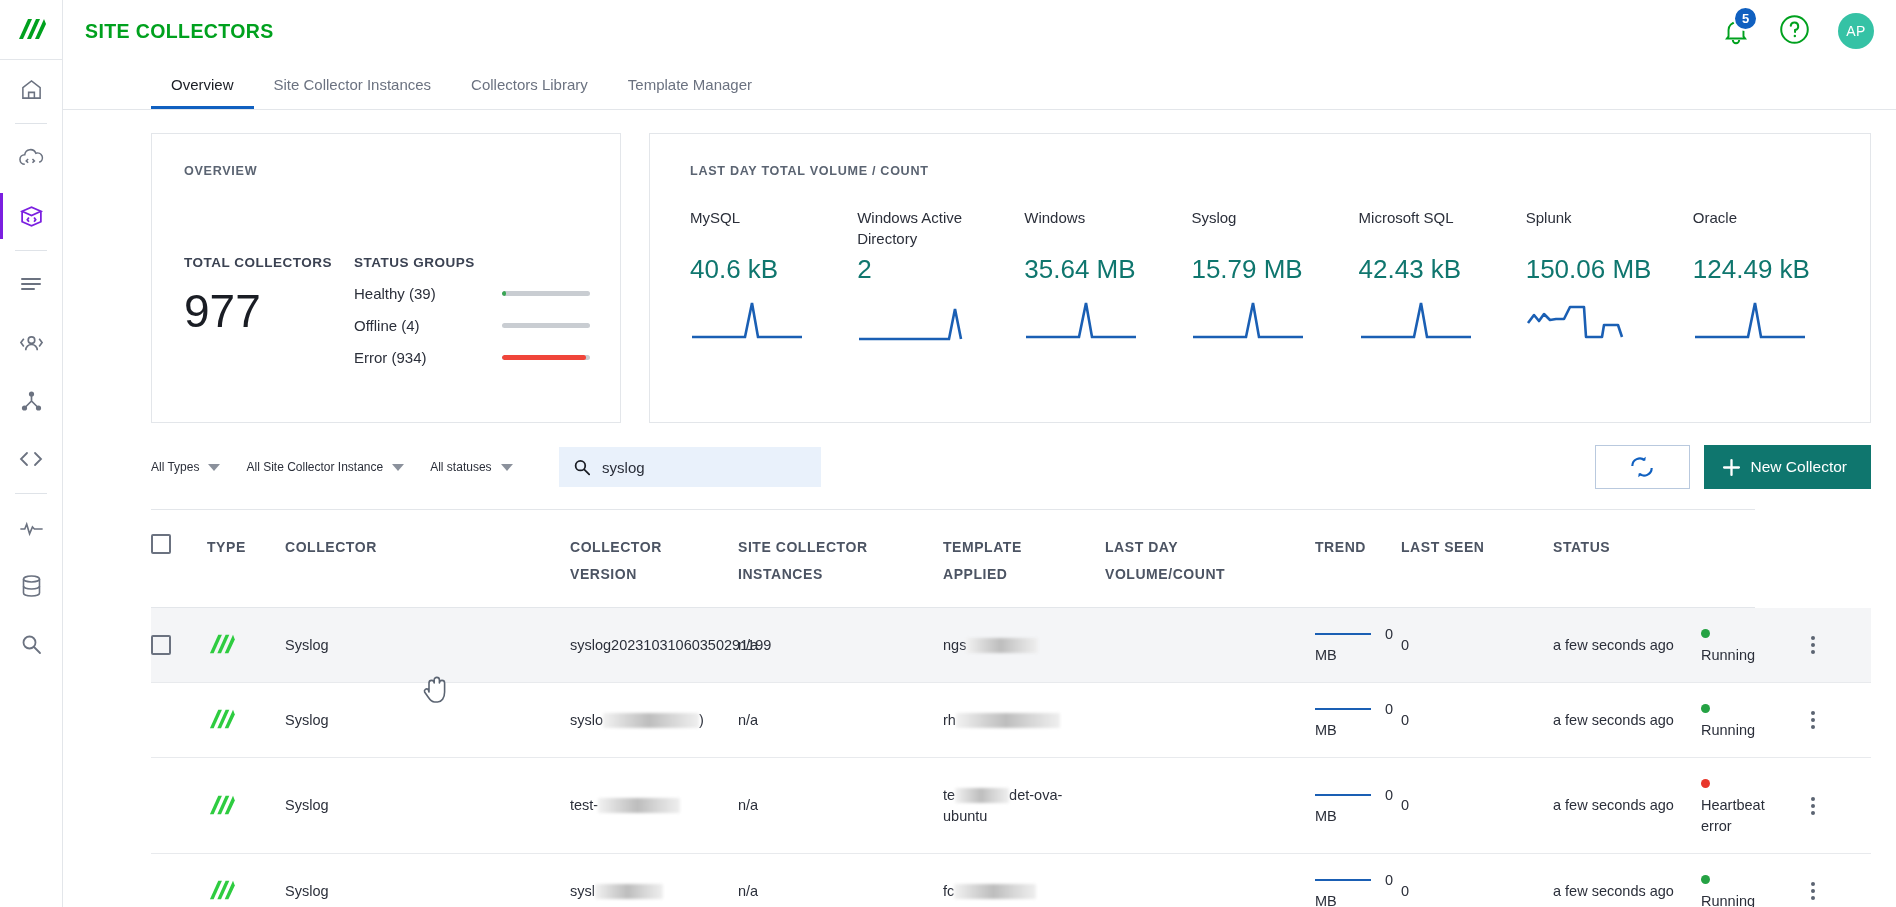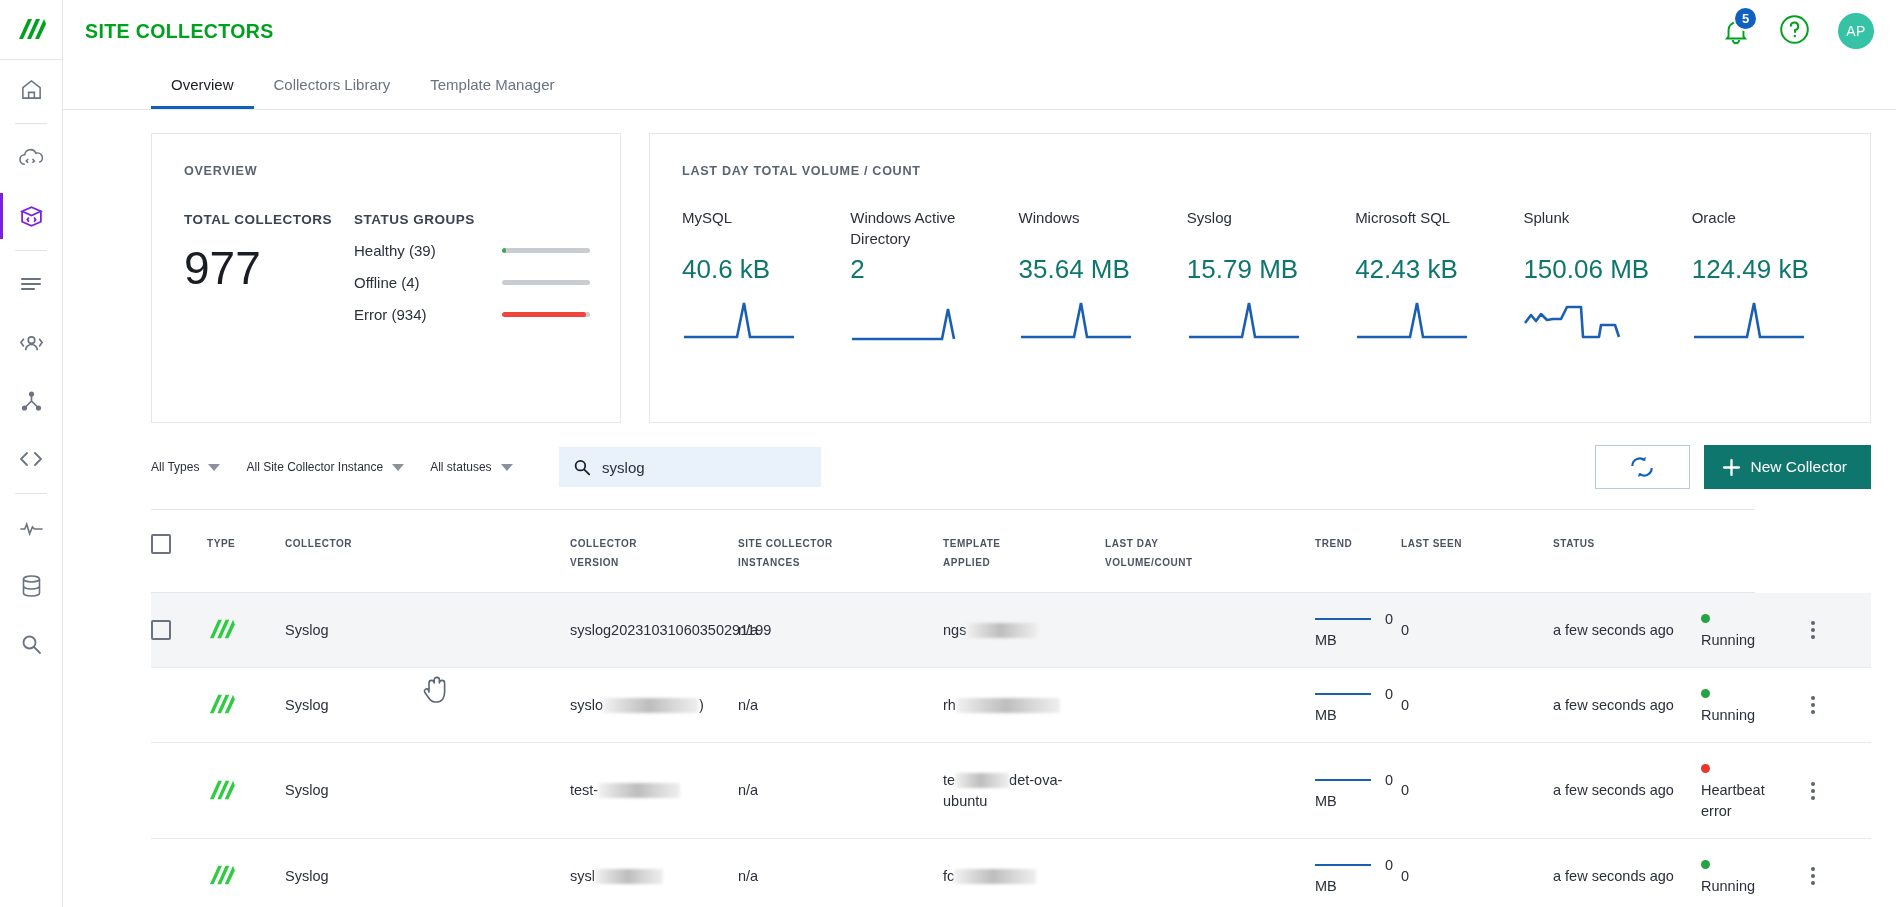--- a/index.html
+++ b/index.html
@@ -70,27 +70,27 @@
     padding:0 20px; font-size:15px; color:#6b7280;
     display:flex; align-items:center; border-bottom:3px solid transparent;
     white-space:nowrap;
   }
   .tab.active { color:#1a1d24; border-bottom-color:#1060c0; font-weight:normal; }
 
   
   .cards { display:flex; gap:28px; padding:23px 25px 0 88px; }
   .card { border:1px solid #e3e6ea; background:#fff; }
   .card-overview { width:470px; height:290px; padding:30px 30px 0 32px; }
-  .card-volume   { flex:1; height:290px; padding:30px 26px 0 32px; }
+  .card-volume   { flex:1; height:290px; padding:30px 26px 0 40px; }
   .card-label {
     font-size:12.6px; letter-spacing:.7px; color:#5b6472; font-weight:bold;
   }
   .ov-body { display:flex; margin-top:34px; }
   .ov-col-left { width:170px; }
-  .ov-sub { font-size:13.5px; font-weight:bold; letter-spacing:.5px; color:#3b4252; }
+  .ov-sub { font-size:13.5px; font-weight:bold; letter-spacing:.5px; color:#3b4252;margin-top:43px; }
   .ov-big { font-size:46px; margin-top:14px; color:#1a1d24; font-weight:400; }
   .ov-col-right { flex:1; }
   .status-row { display:flex; align-items:center; margin-top:15px; }
   .status-name { font-size:15px; color:#2b2f3a; width:148px; }
   .status-bar {
     flex:1; height:5px; background:#c9cdd2; border-radius:3px;
     position:relative; overflow:hidden; max-width:148px;
   }
   .status-bar .fill { position:absolute; left:0; top:0; bottom:0; border-radius:3px; }
 
@@ -130,21 +130,21 @@
   }
   .btn-new {
     height:44px; background:#0f766e; color:#fff; font-size:15.5px;
     display:flex; align-items:center; gap:10px; padding:0 24px 0 18px;
   }
 
   
   .table-wrap { padding:20px 25px 0 88px; flex:1; overflow:hidden; }
   table { width:100%; border-collapse:collapse; table-layout:fixed; }
   thead th {
-    text-align:left; font-size:10px; letter-spacing:.55px; color:#4c5463;
+    text-align:left; font-size:14px; letter-spacing:.55px; color:#4c5463;
     font-weight:bold; padding:24px 0 20px 0; vertical-align:top;
     border-top:1px solid #e3e6ea; border-bottom:1px solid #e3e6ea;
     line-height:1.9;
   }
   tbody td {
     font-size:14.5px; color:#2b2f3a; padding:16px 0;
     border-bottom:1px solid #e8eaed; vertical-align:middle; line-height:1.45;
   }
   tr.hl td { background:#f4f5f7; }
   .dot { width:9px; height:9px; border-radius:50%; display:inline-block; margin-right:9px; vertical-align:1px; }
@@ -259,20 +259,21 @@
             <path d="M10.6 10.6 a3.4 3.4 0 1 1 3.9 3.9 v1.8" stroke-linecap="round"></path>
             <circle cx="14.3" cy="19.8" r="1.1" fill="#00a11e" stroke="none"></circle>
           </svg>
         </div>
         <div class="avatar">AP</div>
       </div>
     </div>
 
     <div class="tabs">
       <div class="tab active">Overview</div>
+      <div class="tab">Site Collector Instances</div>
       <div class="tab">Collectors Library</div>
       <div class="tab">Template Manager</div>
     </div>
 
     <div class="cards">
 
       <div class="card card-overview">
         <div class="card-label">OVERVIEW</div>
         <div class="ov-body">
           <div class="ov-col-left">

